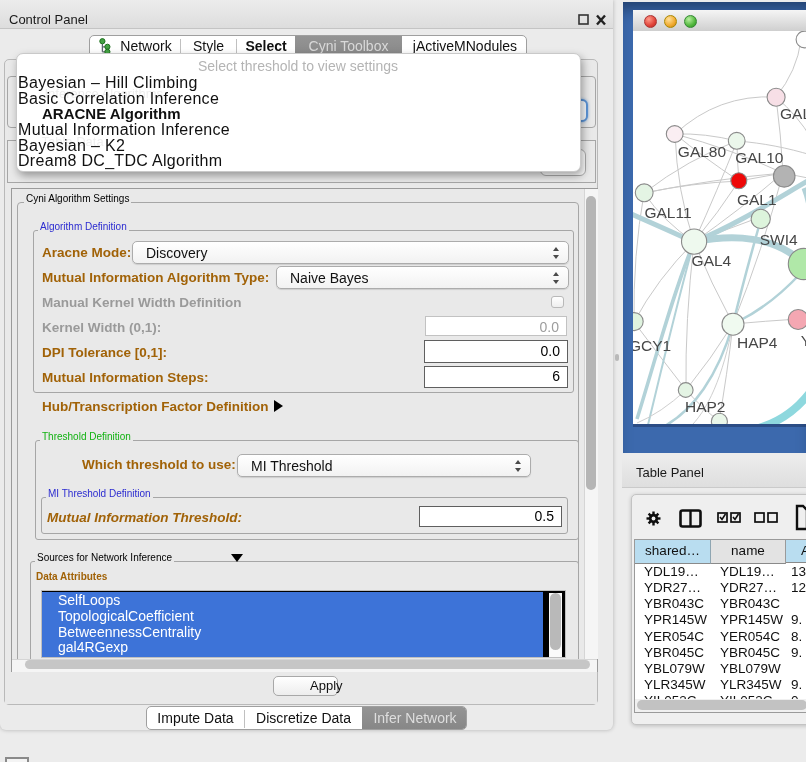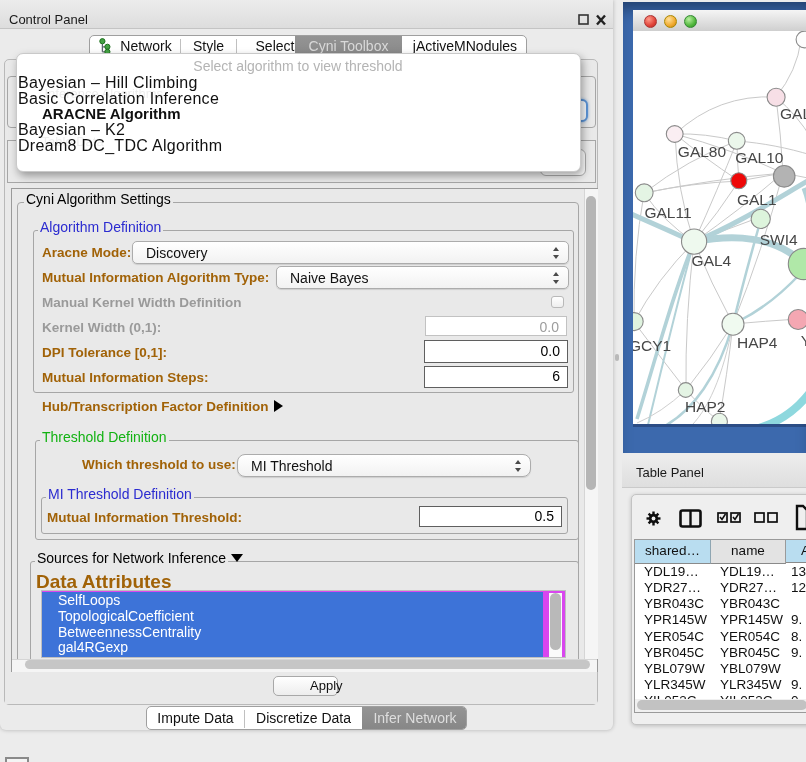--- a/index.html
+++ b/index.html
@@ -2,21 +2,21 @@
 <html><head>
 <meta charset="utf-8">
 <style>
   html,body{margin:0;padding:0;}
   body{width:806px;height:762px;background:#ececec;font-family:"Liberation Sans",sans-serif;position:relative;overflow:hidden;}
   .abs{position:absolute;}
   .b{font-weight:bold;margin-left:24px;}
   .lbl{font-size:13.5px;font-weight:bold;color:#a16207;white-space:nowrap;}
   .lbl.dis{color:#9a9a9a;}
   .fs{position:absolute;border:1px solid #a6a6a6;border-radius:3px;}
-  .leg{position:absolute;top:-12.5px;left:4px;background:#e9e9e9;padding:0 2px;font-size:14px;line-height:16px;white-space:nowrap;}
+  .leg{position:absolute;top:-12.5px;left:4px;background:#e9e9e9;padding:0 2px;font-size:10px;line-height:16px;white-space:nowrap;}
   .combo{position:absolute;background:linear-gradient(#ffffff,#f2f2f2);border:1px solid #acacac;border-radius:5px;box-shadow:0 1px 1px rgba(0,0,0,.12);}
   .combo .ct{position:absolute;left:13px;top:50%;transform:translateY(-50%);font-size:14px;color:#111;white-space:nowrap;}
   .carr{position:absolute;right:8px;top:50%;width:7px;height:12px;transform:translateY(-50%);}
   .carr:before{content:"";position:absolute;left:0;top:0;border-left:3.5px solid transparent;border-right:3.5px solid transparent;border-bottom:4.5px solid #4a4a4a;}
   .carr:after{content:"";position:absolute;left:0;bottom:0;border-left:3.5px solid transparent;border-right:3.5px solid transparent;border-top:4.5px solid #4a4a4a;}
   .tf{position:absolute;background:#fff;font-size:14px;text-align:right;}
   .menu-item{height:15.7px;line-height:15.7px;font-size:16px;letter-spacing:.3px;color:#101010;padding-left:1.5px;white-space:nowrap;}
 </style>
 </head>
 <body>
@@ -67,38 +67,38 @@
 <div class="lbl abs" style="left:42px;top:370px;">Mutual Information Steps:</div>
 <div class="tf" style="left:424px;top:366px;width:144px;height:22px;border:1.5px solid #5f5f5f;color:#000;line-height:19px;padding-right:7px;box-sizing:border-box;">6</div>
 
 <div class="lbl abs" style="left:42px;top:399px;font-size:13.5px;">Hub/Transcription Factor Definition</div>
 <div class="abs" style="left:274px;top:400px;width:0;height:0;border-top:6px solid transparent;border-bottom:6px solid transparent;border-left:9px solid #000;"></div>
 
 <div class="fs" style="left:35px;top:440px;width:542px;height:98px;">
   <span class="leg" style="color:#12b212;">Threshold Definition</span>
 </div>
 <div class="lbl abs" style="left:82px;top:457px;">Which threshold to use:</div>
-<div class="combo" style="left:237px;top:454px;width:292px;height:21px;border-radius:8px;">
+<div class="combo" style="left:237px;top:454px;width:292px;height:21px;">
     <span class="ct">MI Threshold</span>
     <span class="carr"></span>
   </div>
 
 <div class="fs" style="left:41px;top:497px;width:525px;height:35px;">
   <span class="leg" style="color:#2b2bd0;">MI Threshold Definition</span>
 </div>
-<div class="lbl abs" style="left:47px;top:510px;">Mutual Information Threshold:</div>
+<div class="lbl abs" style="left:47px;top:510px;font-style:italic;">Mutual Information Threshold:</div>
 <div class="tf" style="left:419px;top:506px;width:143px;height:21px;border:1.5px solid #5f5f5f;color:#000;line-height:18px;padding-right:7px;box-sizing:border-box;">0.5</div>
 
 <div class="fs" style="left:30px;top:561px;width:547px;height:140px;">
   <span class="leg">Sources for Network Inference</span>
 </div>
 <div class="abs" style="left:231px;top:554px;width:0;height:0;border-left:6.5px solid transparent;border-right:6.5px solid transparent;border-top:8px solid #000;"></div>
-<div class="lbl abs" style="left:36px;top:571px;font-size:19px;">Data Attributes</div>
-
-<div class="abs" style="left:41px;top:590px;width:525px;height:68px;background:#d946ef;border:1px solid #bfbfbf;box-sizing:border-box;overflow:hidden;">
+<div class="lbl abs" style="left:36px;top:571px;font-size:10px;">Data Attributes</div>
+
+<div class="abs" style="left:41px;top:590px;width:525px;height:68px;background:#000000;border:1px solid #bfbfbf;box-sizing:border-box;overflow:hidden;">
   <div style="position:absolute;left:0;top:1px;width:501px;height:80px;background:#3d73d8;"></div>
   <div style="position:absolute;left:16px;top:2px;color:#fff;font-size:14px;line-height:15.8px;">SelfLoops<br>TopologicalCoefficient<br>BetweennessCentrality<br>gal4RGexp</div>
   <div style="position:absolute;left:507px;top:2px;width:13px;height:64px;background:#fafafa;"></div>
   <div style="position:absolute;left:508px;top:2px;width:11px;height:57px;background:#b9b9b9;border-radius:6px;"></div>
 </div>
 
 <div class="abs" style="left:5px;top:672px;width:592px;height:32px;background:#e9e9e9;"></div>
 
 <div class="abs" style="left:584px;top:189px;width:13px;height:470px;background:#f5f5f5;border-left:1px solid #d5d5d5;"></div>
 <div class="abs" style="left:586px;top:196px;width:10px;height:294px;background:#b5b5b5;border-radius:5px;"></div>
@@ -122,34 +122,35 @@
   <div class="abs" style="left:146px;top:3px;width:1px;height:18px;background:#c0c0c0;"></div>
   <div class="abs" style="left:205px;top:0;width:107px;height:24px;background:linear-gradient(#949494,#868686);"></div>
   <svg class="abs" style="left:7px;top:2px;" width="14" height="17" viewBox="0 0 14 17">
     <path d="M5.4 5.8 L5.4 13.8 M5.4 8.8 L8.4 8.8 M5.4 13.8 L8.4 13.8" stroke="#5c6570" stroke-width="1.3" fill="none"></path>
     <circle cx="5.4" cy="3.2" r="2.6" fill="#44a244" stroke="#1f701f" stroke-width="1"></circle>
     <circle cx="10.4" cy="8.8" r="2.6" fill="#44a244" stroke="#1f701f" stroke-width="1"></circle>
     <circle cx="10.4" cy="13.8" r="2.6" fill="#44a244" stroke="#1f701f" stroke-width="1"></circle>
   </svg>
   <div class="abs" style="left:22px;top:0;width:68px;height:24px;text-align:center;line-height:21px;font-size:14px;color:#111;">Network</div>
   <div class="abs" style="left:91px;top:0;width:55px;height:24px;text-align:center;line-height:21px;font-size:14px;color:#111;">Style</div>
-  <div class="abs" style="left:156px;top:0;width:58px;height:24px;text-align:center;line-height:21px;font-size:14px;color:#111;">Select</div>
+  <div class="abs" style="left:147px;top:0;width:58px;height:24px;text-align:center;line-height:21px;font-size:14px;color:#111;font-weight:bold;">Select</div>
   <div class="abs" style="left:205px;top:0;width:107px;height:24px;text-align:center;line-height:21px;font-size:14px;color:#d9d9d9;">Cyni Toolbox</div>
   <div class="abs" style="left:312px;top:0;width:126px;height:24px;text-align:center;line-height:21px;font-size:14px;color:#111;">jActiveMNodules</div>
 </div>
 
 <div class="abs" style="left:15.5px;top:52.5px;width:565px;height:119px;background:#fff;border:1px solid #c9c9c9;border-radius:7px;box-shadow:2px 4px 9px rgba(0,0,0,.35);box-sizing:border-box;overflow:hidden;">
   <div class="abs" style="left:28px;top:32px;font-size:13px;color:rgba(70,70,70,.10);">Inference Algorithms</div>
   <div class="abs" style="left:25px;top:80px;font-size:13px;color:rgba(70,70,70,.09);">Table Data</div>
   <div class="abs" style="left:33px;top:107px;font-size:13px;color:rgba(70,70,70,.10);margin-top:42px;">algorithm used on default mode</div>
-  <div style="position:absolute;left:0;top:5px;width:100%;text-align:center;font-size:14px;color:#b4b4b4;height:15.7px;line-height:15.7px;">Select algorithm to view threshold</div>
+  <div style="position:absolute;left:0;top:5px;width:100%;text-align:center;font-size:14px;color:#b4b4b4;height:15.7px;line-height:15.7px;">Select threshold to view settings</div>
   <div style="position:absolute;left:0px;top:21.5px;">
     <div class="menu-item">Bayesian – Hill Climbing</div>
     <div class="menu-item">Basic Correlation Inference</div>
     <div class="menu-item b" style="font-size:15px;letter-spacing:0;">ARACNE Algorithm</div>
+    <div class="menu-item">Mutual Information Inference</div>
     <div class="menu-item">Bayesian – K2</div>
     <div class="menu-item">Dream8 DC_TDC Algorithm</div>
   </div>
 </div>
 
 <div class="abs" style="left:615px;top:354px;width:4px;height:7px;background:#b9b9b9;border-radius:2px;"></div>
 
 <div class="abs" style="left:623px;top:2px;width:183px;height:451px;background:#3c69ad;box-shadow:inset 0 14px 16px -8px rgba(10,25,50,.55);"></div>
 <div class="abs" style="left:633px;top:10px;width:173px;height:21px;background:linear-gradient(#f5f5f5,#cfcfcf);border-bottom:1px solid #9a9a9a;">
   <span style="position:absolute;left:11px;top:5px;width:11px;height:11px;border-radius:50%;background:radial-gradient(circle at 35% 30%,#ff9a8a,#e0443a 60%,#b02c24);border:.5px solid #a33;"></span>

